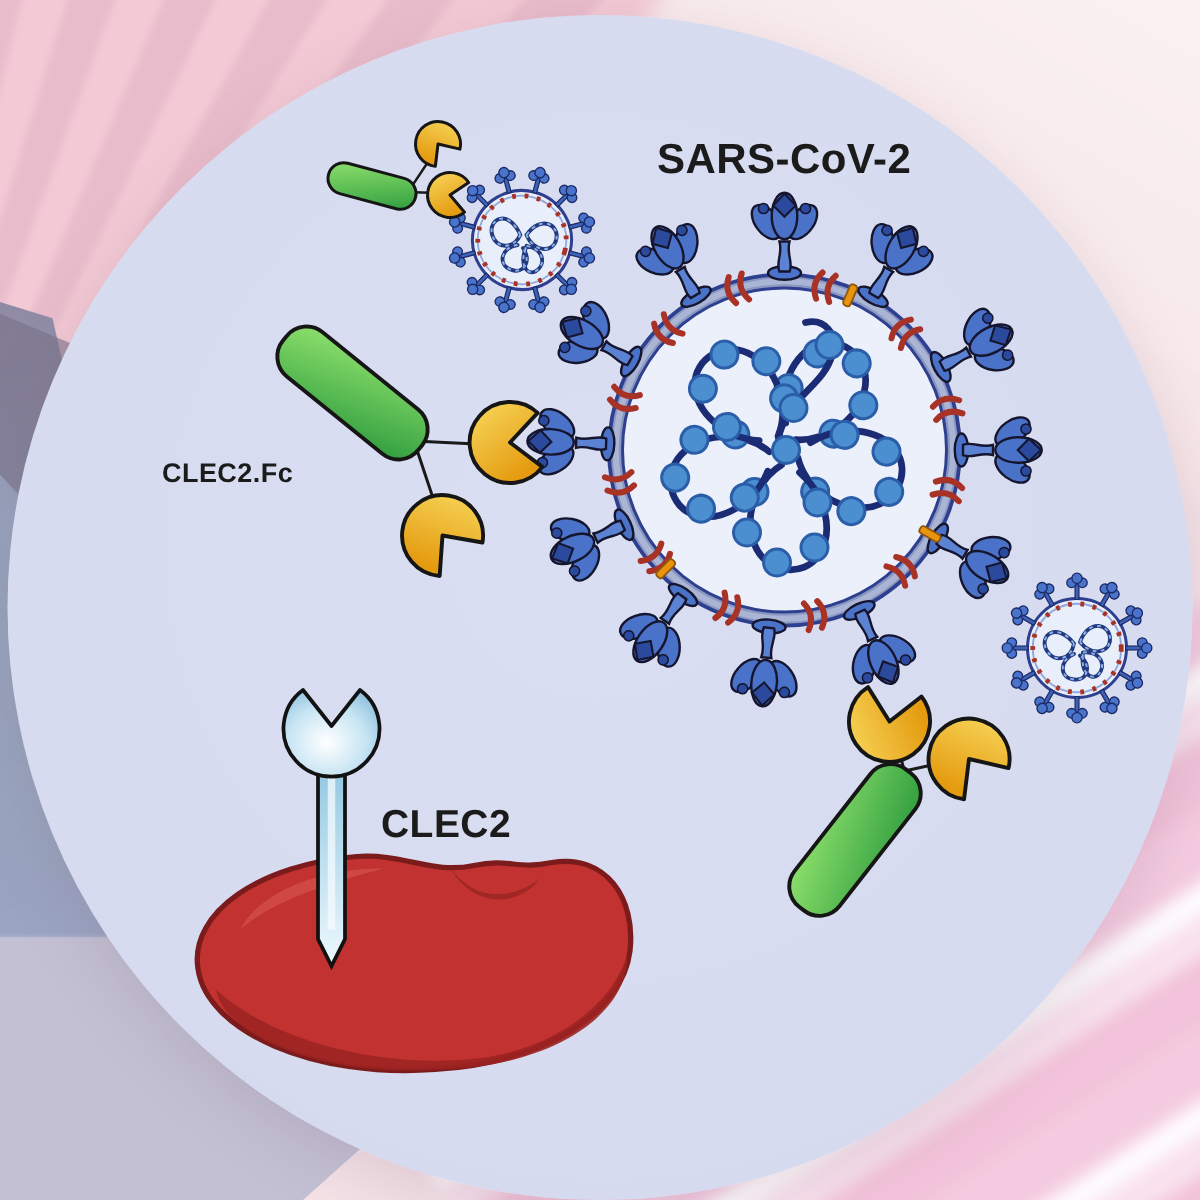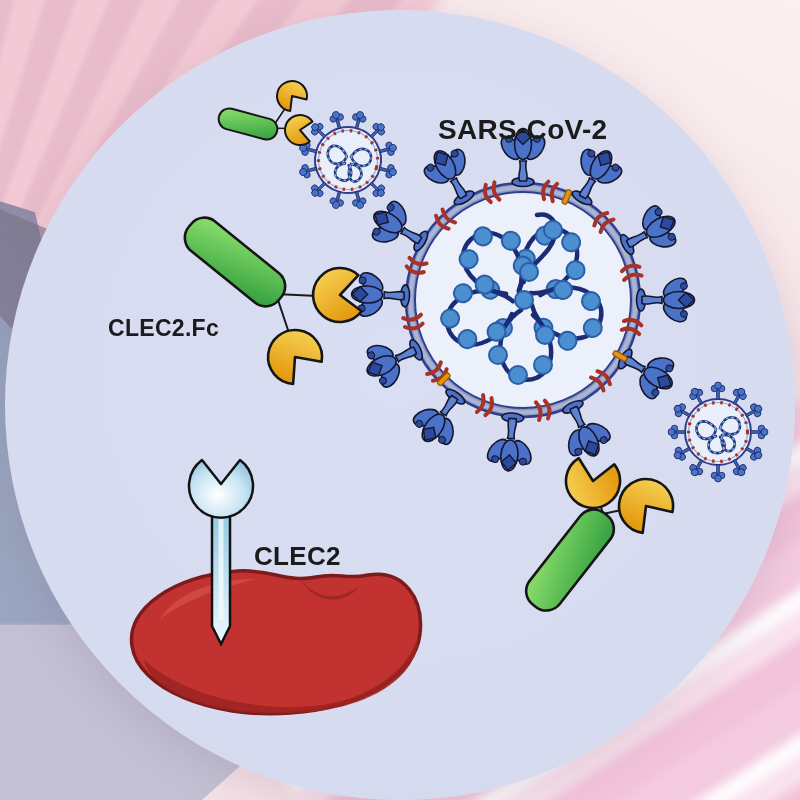--- a/index.html
+++ b/index.html
@@ -19,24 +19,24 @@
     background:linear-gradient(175deg,#9089a3,#97a3bd 35%,#9aa6c0);
     clip-path:polygon(0 0,55% 4%,100% 50%,100% 100%,0 100%);filter:blur(1.5px);}
   .bg-gray2{left:-30px;top:555px;width:340px;height:270px;background:rgba(154,164,196,.55);
     clip-path:polygon(0 0,100% 55%,60% 100%,0 100%);filter:blur(2px);}
   .bg-gray3{left:-10px;top:205px;width:75px;height:125px;background:rgba(120,112,135,.6);
     clip-path:polygon(0 0,100% 25%,30% 100%,0 80%);filter:blur(2px);}
   .main-circle{position:absolute;left:5px;top:10px;width:790px;height:790px;border-radius:50%;
     background:radial-gradient(circle at 50% 45%, #dadef2 0%, #d6dbef 70%, #ced4ea 100%);
     box-shadow:0 12px 40px rgba(120,90,110,0.18);}
   svg.art{position:absolute;left:0;top:0;}
-  .lbl{position:absolute;font-weight:700;color:#1b1b1b;letter-spacing:.3px;white-space:nowrap;margin-top:24px;}
+  .lbl{position:absolute;font-weight:700;color:#1b1b1b;letter-spacing:.3px;white-space:nowrap;}
   #lblVirus{left:438px;top:90px;font-size:28px;}
-  #lblFc{left:108px;top:291px;font-size:23px;text-align:center;}
-  #lblClec2{left:254px;top:517px;font-size:26px;}
+  #lblFc{left:108px;top:305px;font-size:18px;text-align:center;}
+  #lblClec2{left:254px;top:534px;font-size:26px;}
   #lblPlatelet{left:274px;top:710px;font-size:27px;}
 </style>
 </head>
 <body>
 
 <div class="canvas">
 
   <div class="bg bg-fan"></div>
   <div class="bg bg-topright"></div>
   <div class="bg bg-satin"></div>

